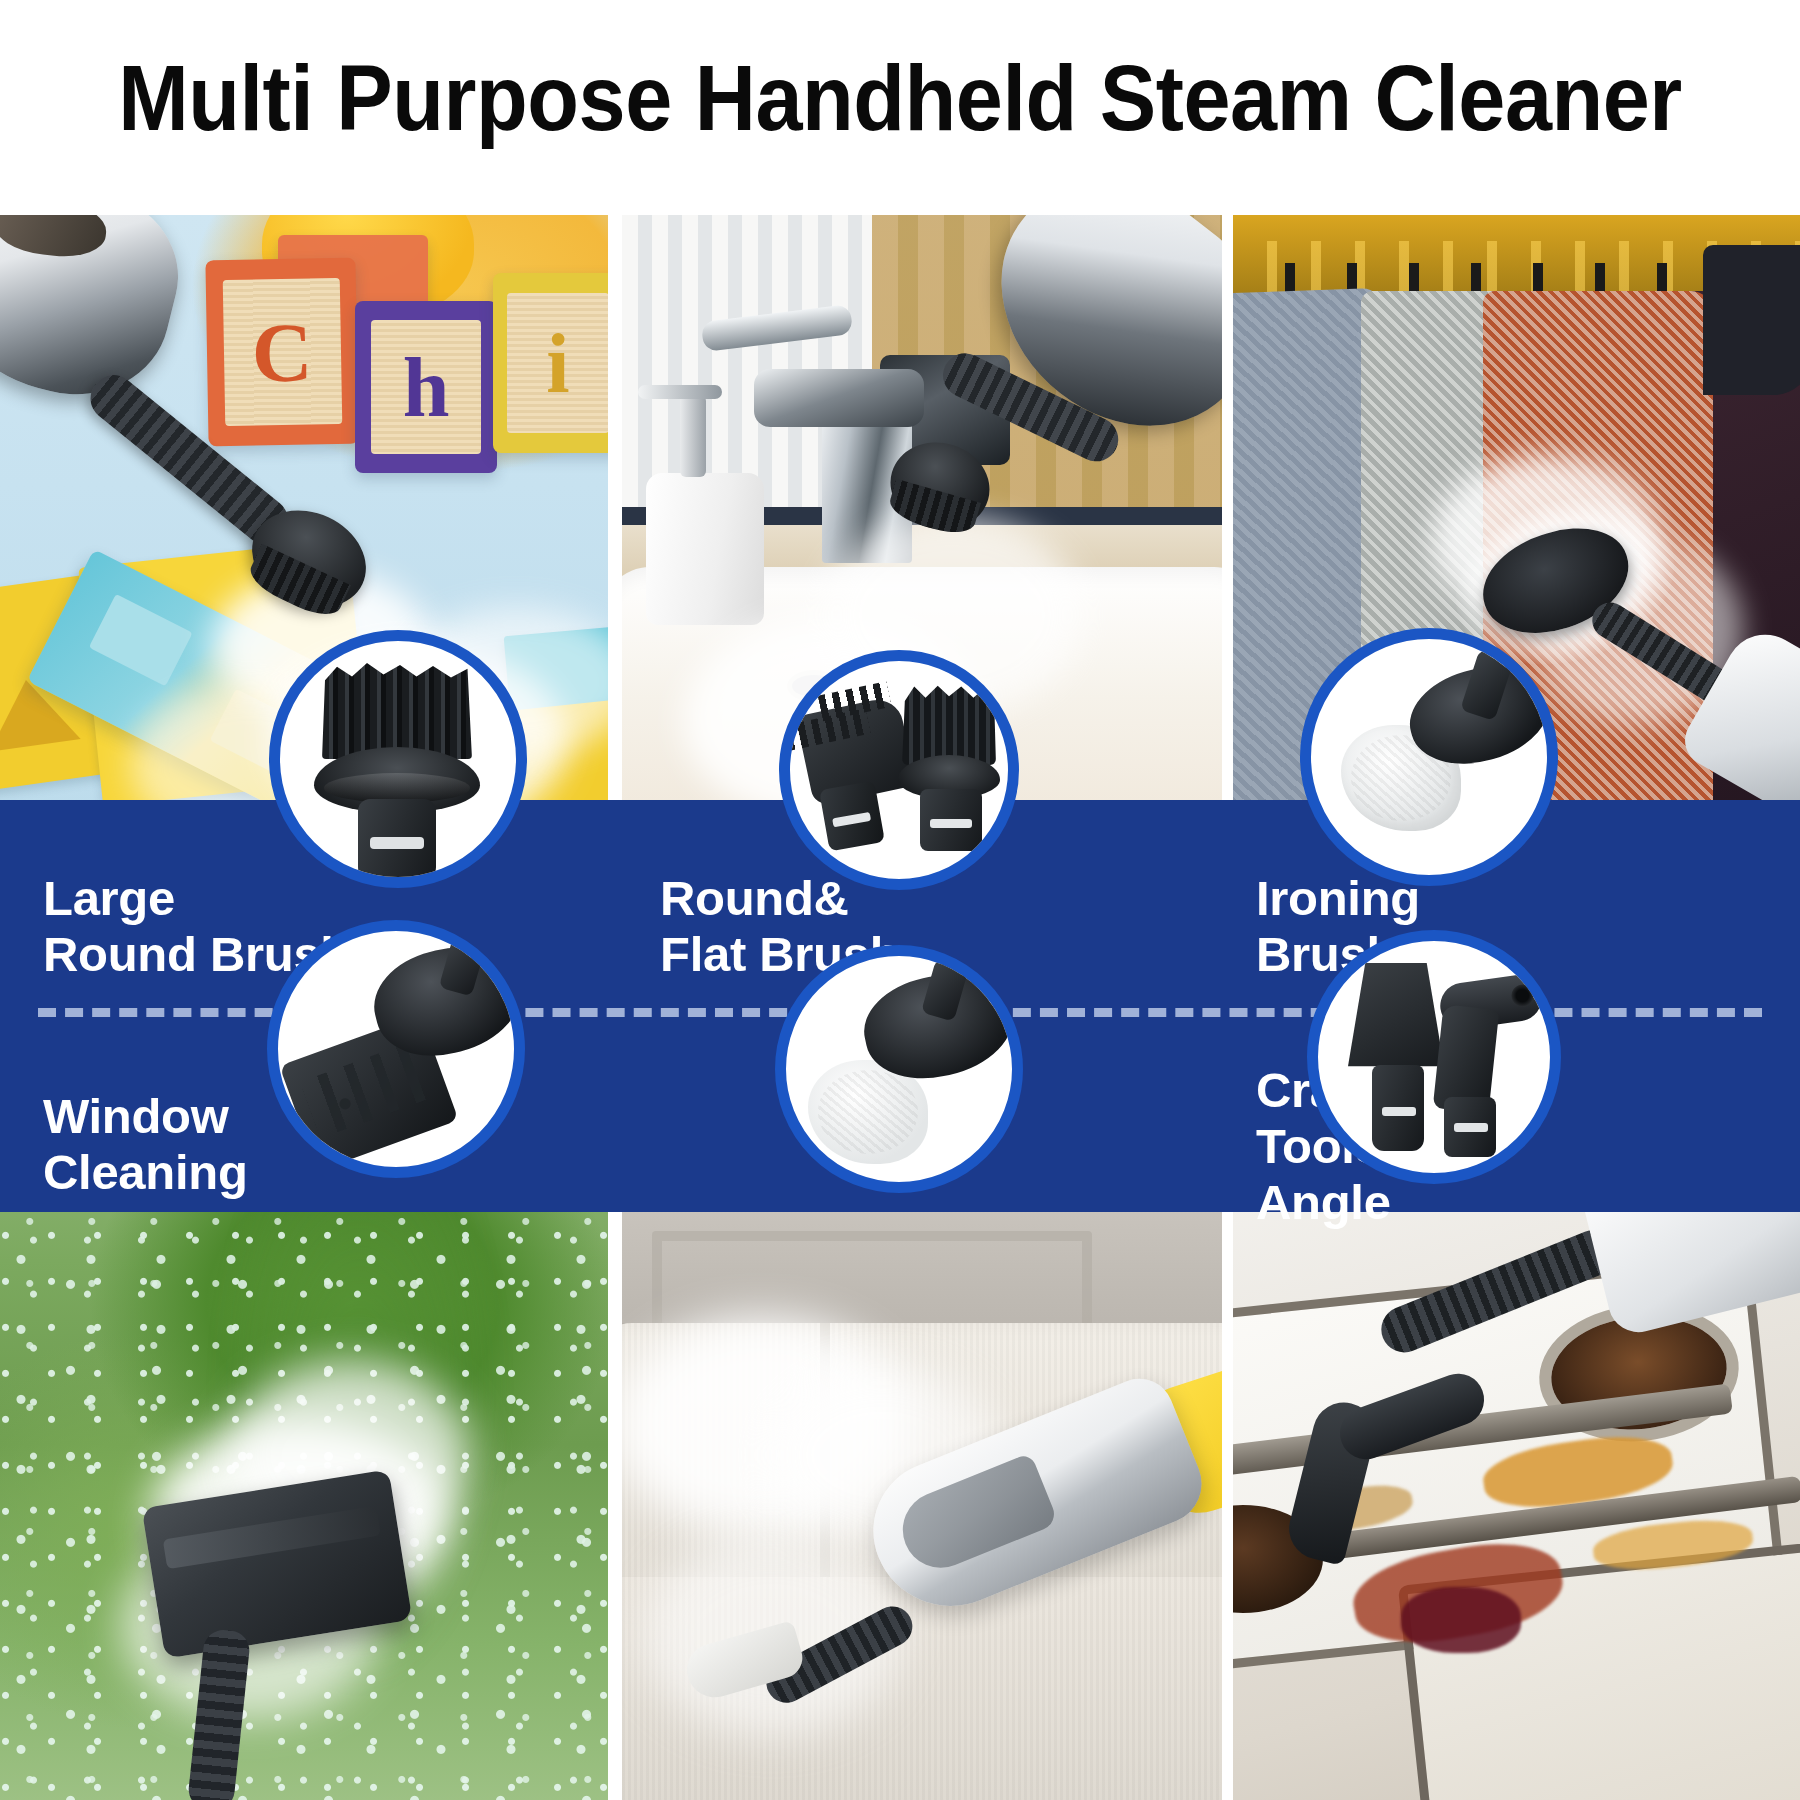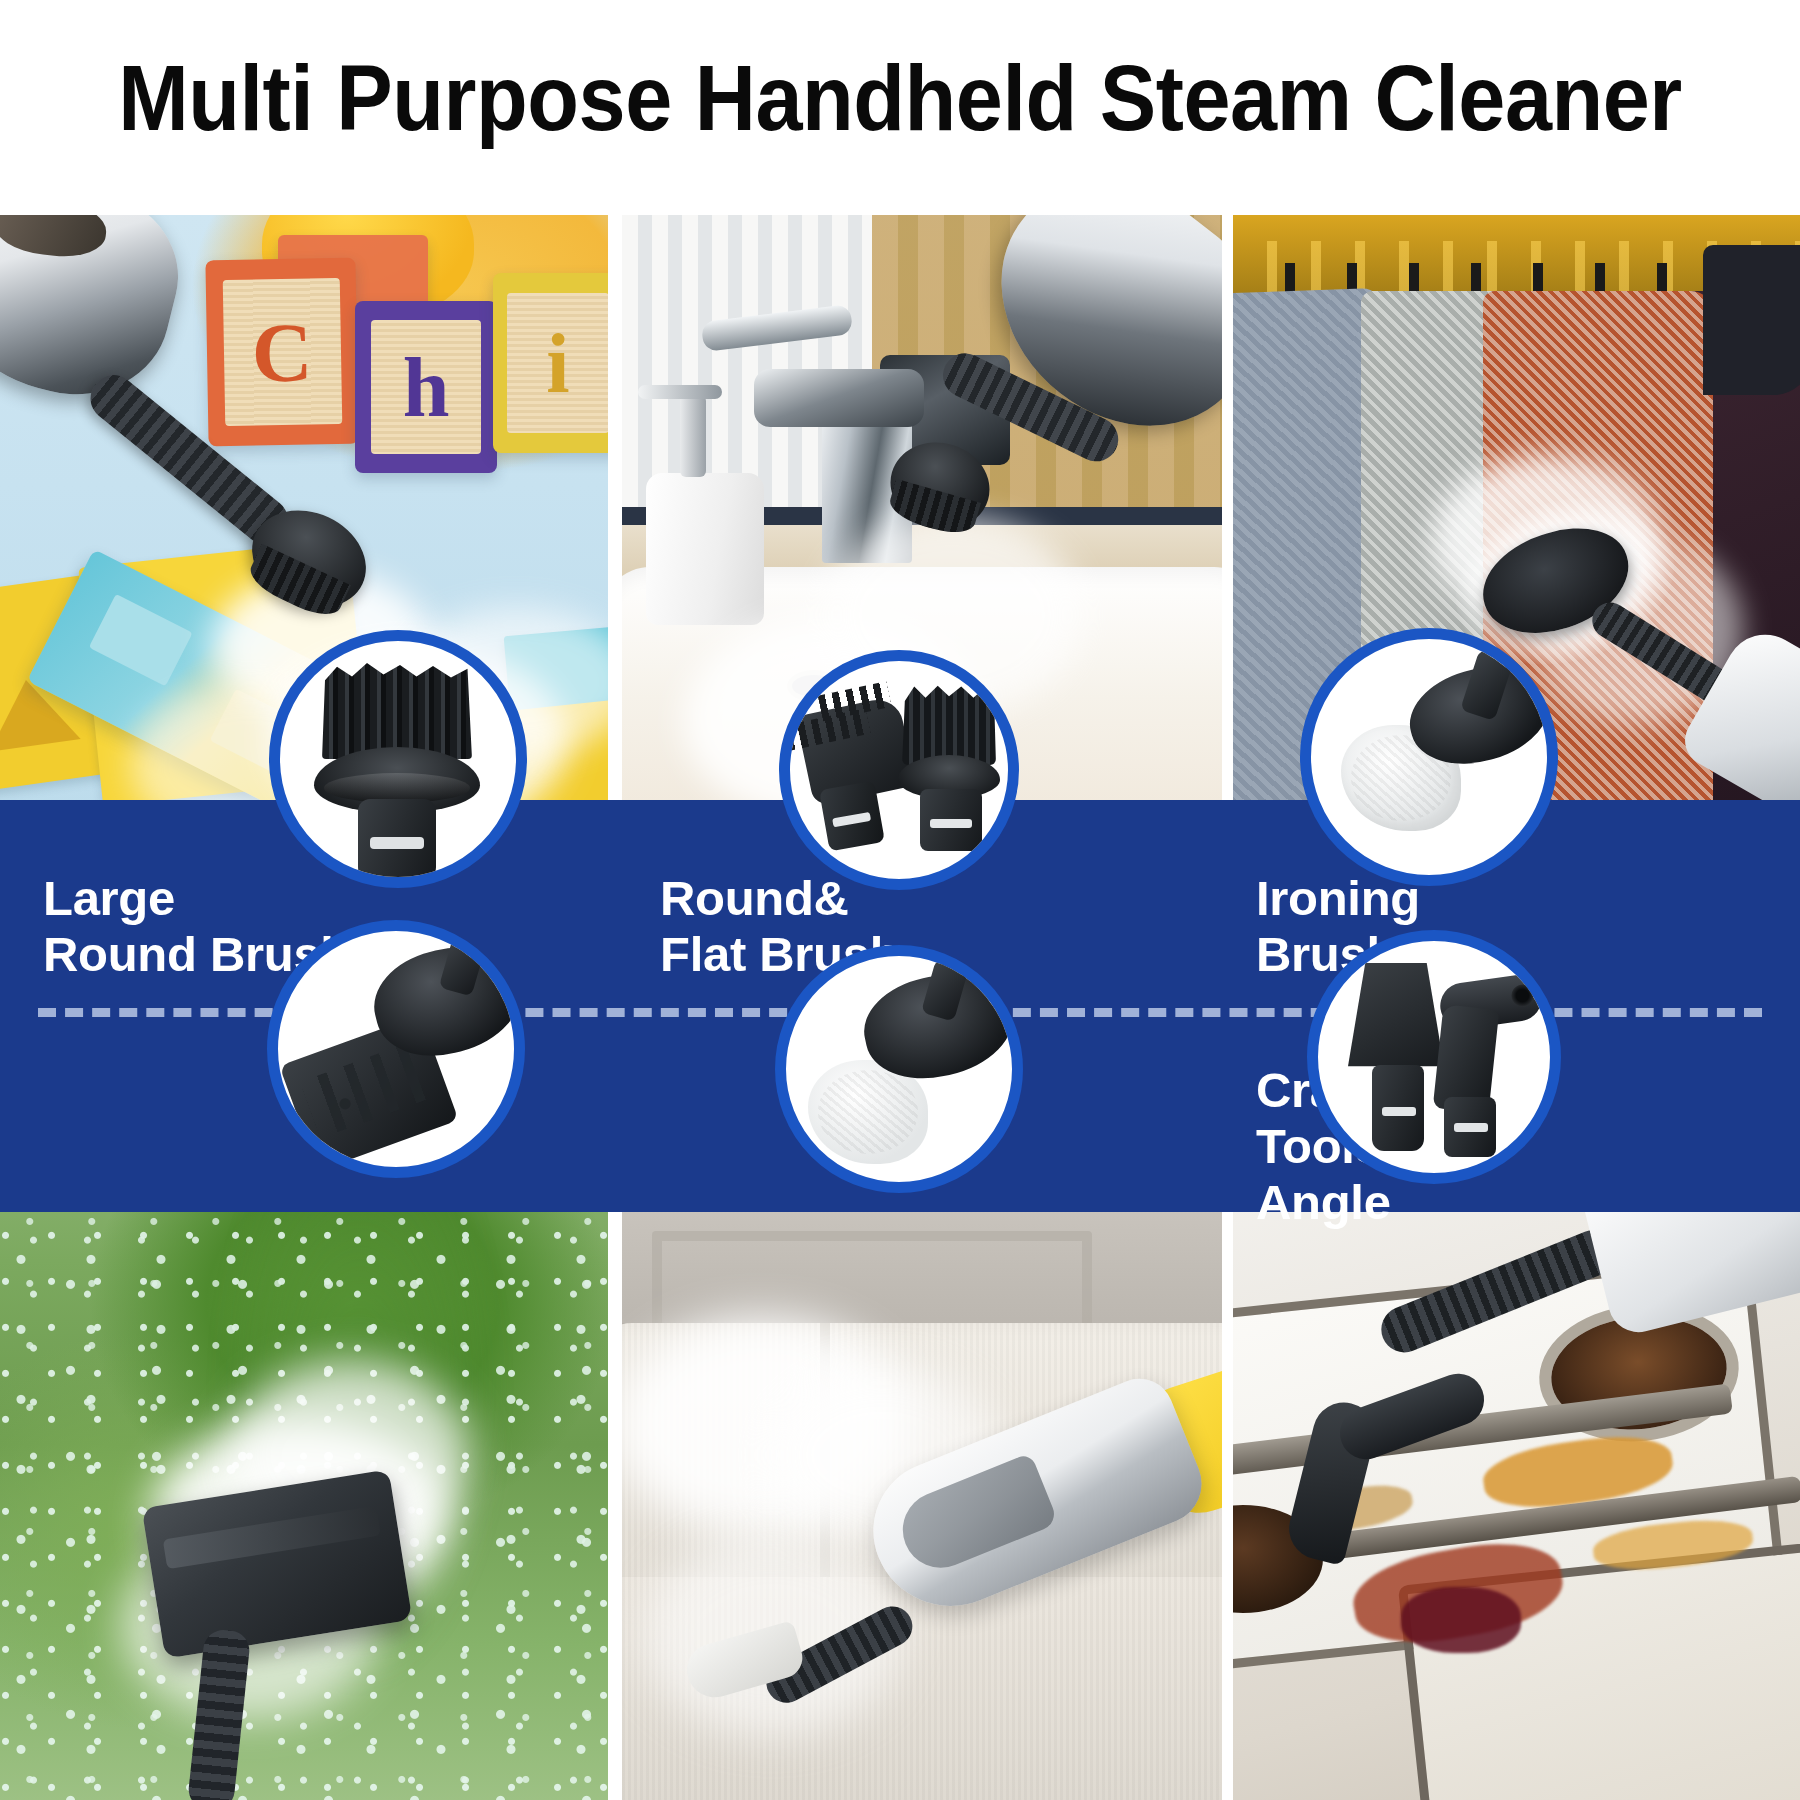--- a/index.html
+++ b/index.html
@@ -664,20 +664,22 @@
     <div class="dashed"></div>
     <div class="bannerB"></div>
   </div>
 
   <div class="flabel lab1">Large
 Round Brushe</div>
   <div class="flabel lab2">Round&amp;
 Flat Brush</div>
   <div class="flabel lab3">Ironing
 Brush</div>
+  <div class="flabel lab4">Window
+Cleaning</div>
   <div class="flabel lab6">Craping
 Tool&amp;
 Angle</div>
 
   <div class="circ c1">
     <div class="cinner">
       <div class="acc lrb-bristles"></div>
       <div class="acc lrb-collar"></div>
       <div class="acc lrb-stem"></div>
     </div>

